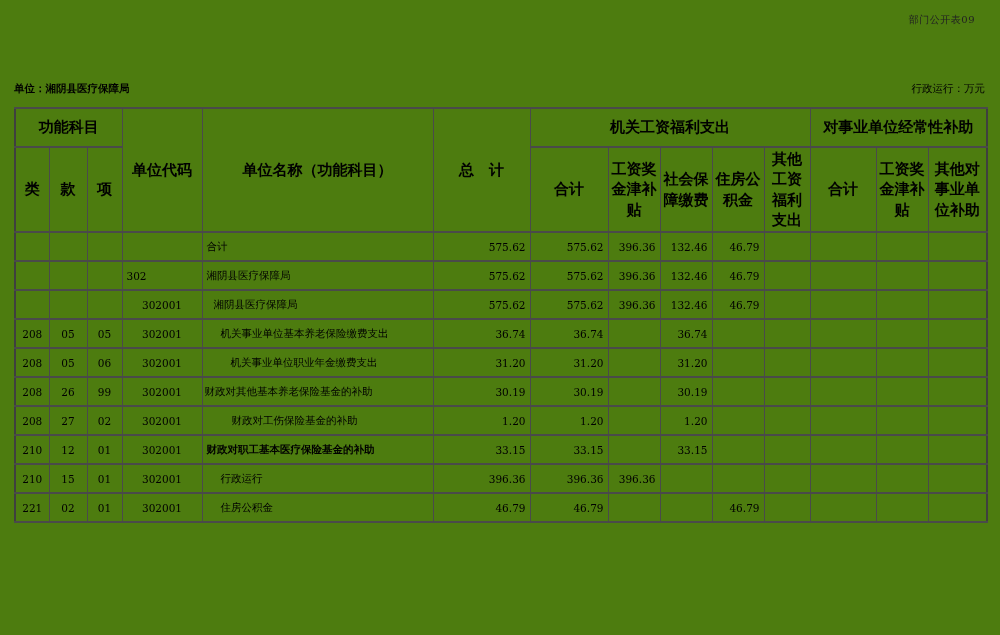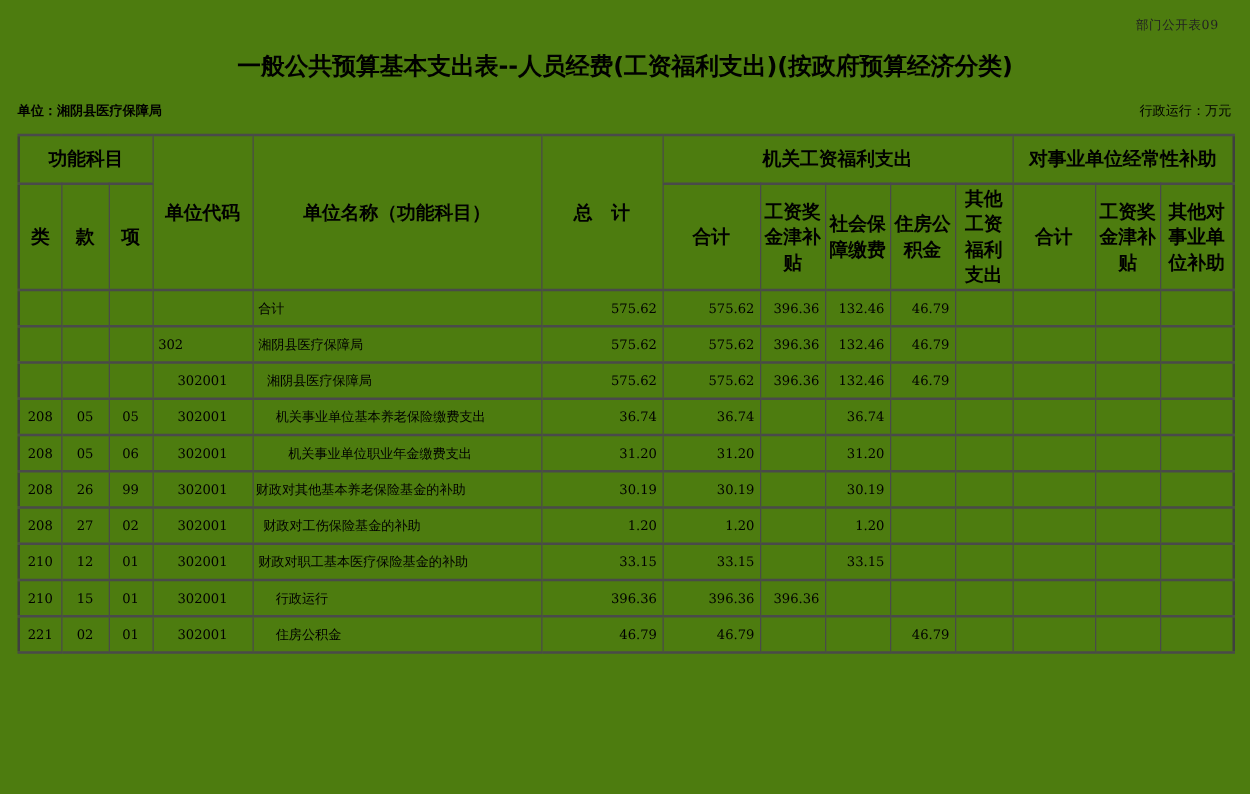--- a/index.html
+++ b/index.html
@@ -56,21 +56,20 @@
   td.l { text-align:left; }
   td.r { text-align:right; }
 </style>
 </head>
 <body>
 
 <div class="sheet">
 
   <div class="doc-label">部门公开表09</div>
 
-  <h1 class="title">一般公共预算基本支出表--人员经费(工资福利支出)(按政府预算经济分类)</h1>
 
   <div class="meta">
     <span class="meta-unit">单位：湘阴县医疗保障局</span>
     <span class="meta-amount">行政运行：万元</span>
   </div>
 
   <table class="budget">
     <colgroup>
       <col style="width:34px">
         <col style="width:38px">
@@ -205,37 +204,37 @@
           <td class="r"></td>
           <td class="r"></td>
           <td class="r"></td>
           <td class="r"></td>
         </tr>
         <tr>
           <td class="c">208</td>
           <td class="c">27</td>
           <td class="c">02</td>
           <td class="c" style="text-align: center;">302001</td>
-          <td class="l" style="padding-left: 8px;">财政对工伤保险基金的补助</td>
+          <td class="l" style="padding-left: 29px;">财政对工伤保险基金的补助</td>
           <td class="r">1.20</td>
           <td class="r">1.20</td>
           <td class="r"></td>
           <td class="r">1.20</td>
           <td class="r"></td>
           <td class="r"></td>
           <td class="r"></td>
           <td class="r"></td>
           <td class="r"></td>
         </tr>
         <tr>
           <td class="c">210</td>
           <td class="c">12</td>
           <td class="c">01</td>
           <td class="c" style="text-align: center;">302001</td>
-          <td class="l" style="">财政对职工基本医疗保险基金的补助</td>
+          <td class="l" style=" font-weight: bold;">财政对职工基本医疗保险基金的补助</td>
           <td class="r">33.15</td>
           <td class="r">33.15</td>
           <td class="r"></td>
           <td class="r">33.15</td>
           <td class="r"></td>
           <td class="r"></td>
           <td class="r"></td>
           <td class="r"></td>
           <td class="r"></td>
         </tr>

